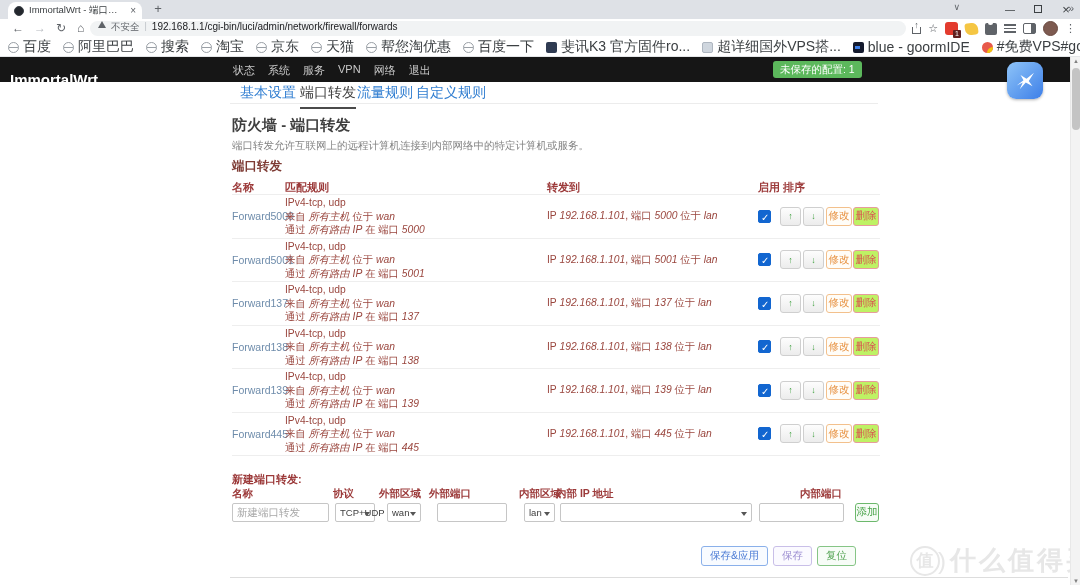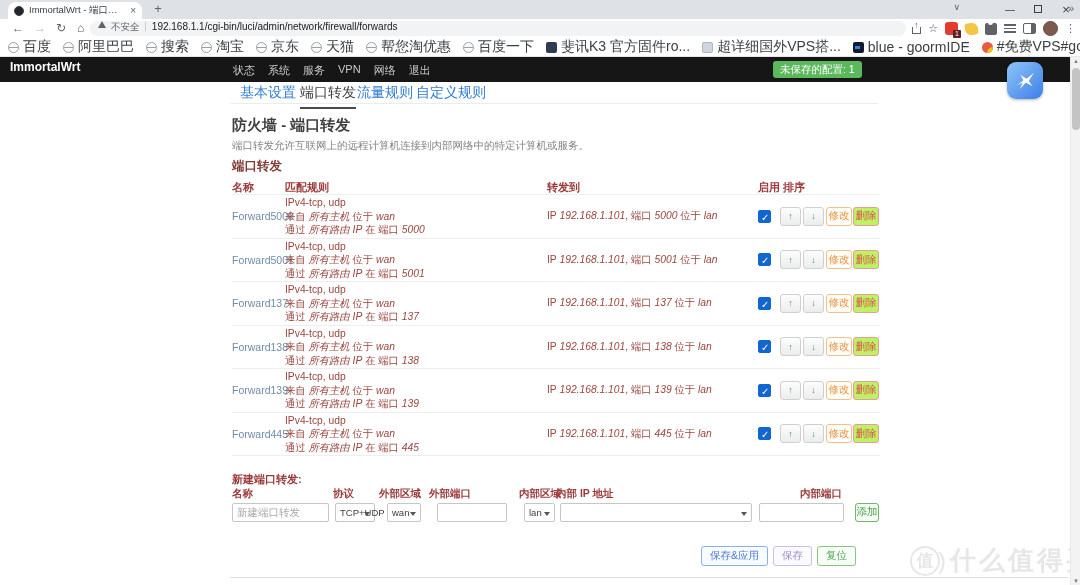--- a/index.html
+++ b/index.html
@@ -67,21 +67,21 @@
   .flower-icon { border-radius:50%; background:#e8594a; position:relative; overflow:hidden; }
   .flower-icon::after { content:""; position:absolute; right:0; bottom:0; width:6px; height:6px; background:#f1c40f; border-radius:6px 0 0 0; }
   .cal-icon { background:#3f83d6; border-radius:2px; border-top:3px solid #2c5f9e; }
   .ms-icon { display:grid; grid-template-columns:5px 5px; grid-template-rows:5px 5px; gap:1px; }
   .ms-icon i { display:block; } .ms-icon i:nth-child(1){background:#f25022;} .ms-icon i:nth-child(2){background:#7fba00;}
   .ms-icon i:nth-child(3){background:#00a4ef;} .ms-icon i:nth-child(4){background:#ffb900;}
   .bm-overflow { position:absolute; right:6px; top:2px; font-size:11px; color:#5f6368; }
 
   
   .appheader { position:absolute; top:57px; left:0; width:1070px; height:25px; background:#161616; }
-  .brand { position:absolute; left:10px; top:3px; color:#fff; font-weight:bold; font-size:12px; }
+  .brand { position:absolute; left:10px; top:14px; color:#fff; font-weight:bold; font-size:15px; }
   .menu { position:absolute; left:233px; top:6px; display:flex; gap:13px; }
   .menu span { font-size:11px; color:#c9c9c9; cursor:pointer; }
   .unsaved-badge { position:absolute; left:773px; top:4px; background:#5cb85c; color:#fff;
     font-size:10.5px; padding:1.5px 7px; border-radius:3px; }
 
   
   .thunder { position:absolute; left:1007px; top:62px; width:36px; height:37px;
     background:linear-gradient(135deg,#8ec4f8,#3d7fe8); border-radius:9px; box-shadow:0 1px 3px rgba(0,0,0,.3);
     display:flex; align-items:center; justify-content:center; }
 

